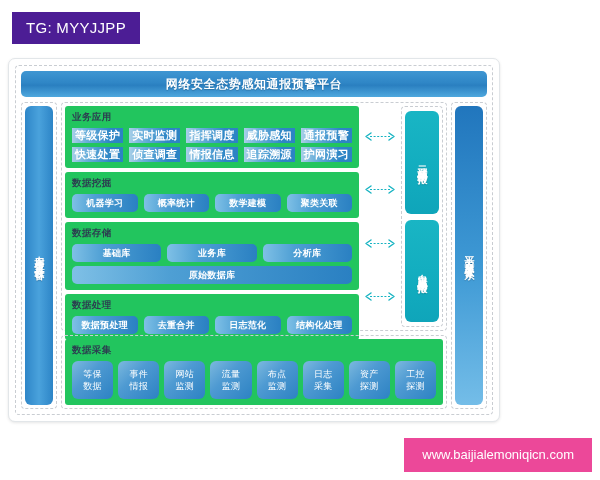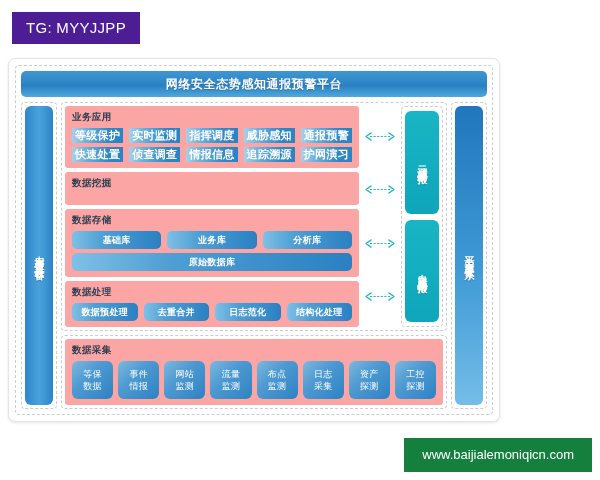--- a/index.html
+++ b/index.html
@@ -20,21 +20,21 @@
     font-size: 15px;
     padding: 7px 14px 8px 14px;
     letter-spacing: 0.3px;
     white-space: nowrap;
   }
 
   
   .watermark {
     position: absolute;
     right: 8px; bottom: 8px;
-    background: #15803d;
+    background: #ec4899;
     color: #ffffff;
     font-size: 13px;
     padding: 9px 18px 10px 18px;
     white-space: nowrap;
   }
 
   
   .diagram {
     position: absolute;
     left: 8px; top: 58px;
@@ -123,21 +123,21 @@
     border: 1px dashed #c9cdd2;
     border-radius: 4px;
     padding: 3px;
     display: flex;
     gap: 3px;
     min-height: 0;
   }
   .layer-zone.grow { flex: 1; }
 
   .section {
-    background: #fca5a5;
+    background: #22c55e;
     border-radius: 3px;
     padding: 5px 7px 6px 7px;
     flex: 1;
     min-width: 0;
     display: flex;
     flex-direction: column;
   }
   .section-title {
     font-size: 9.5px;
     font-weight: bold;
@@ -286,20 +286,26 @@
                 <div class="btn-flat">快速处置</div>
                 <div class="btn-flat">侦查调查</div>
                 <div class="btn-flat">情报信息</div>
                 <div class="btn-flat">追踪溯源</div>
                 <div class="btn-flat">护网演习</div>
               </div>
             </div>
 
             <div class="section">
               <div class="section-title">数据挖掘</div>
+              <div class="btn-row">
+                <div class="btn-round">机器学习</div>
+                <div class="btn-round">概率统计</div>
+                <div class="btn-round">数学建模</div>
+                <div class="btn-round">聚类关联</div>
+              </div>
             </div>
 
             <div class="section">
               <div class="section-title">数据存储</div>
               <div class="btn-row">
                 <div class="btn-round">基础库</div>
                 <div class="btn-round">业务库</div>
                 <div class="btn-round">分析库</div>
               </div>
               <div class="btn-row">

